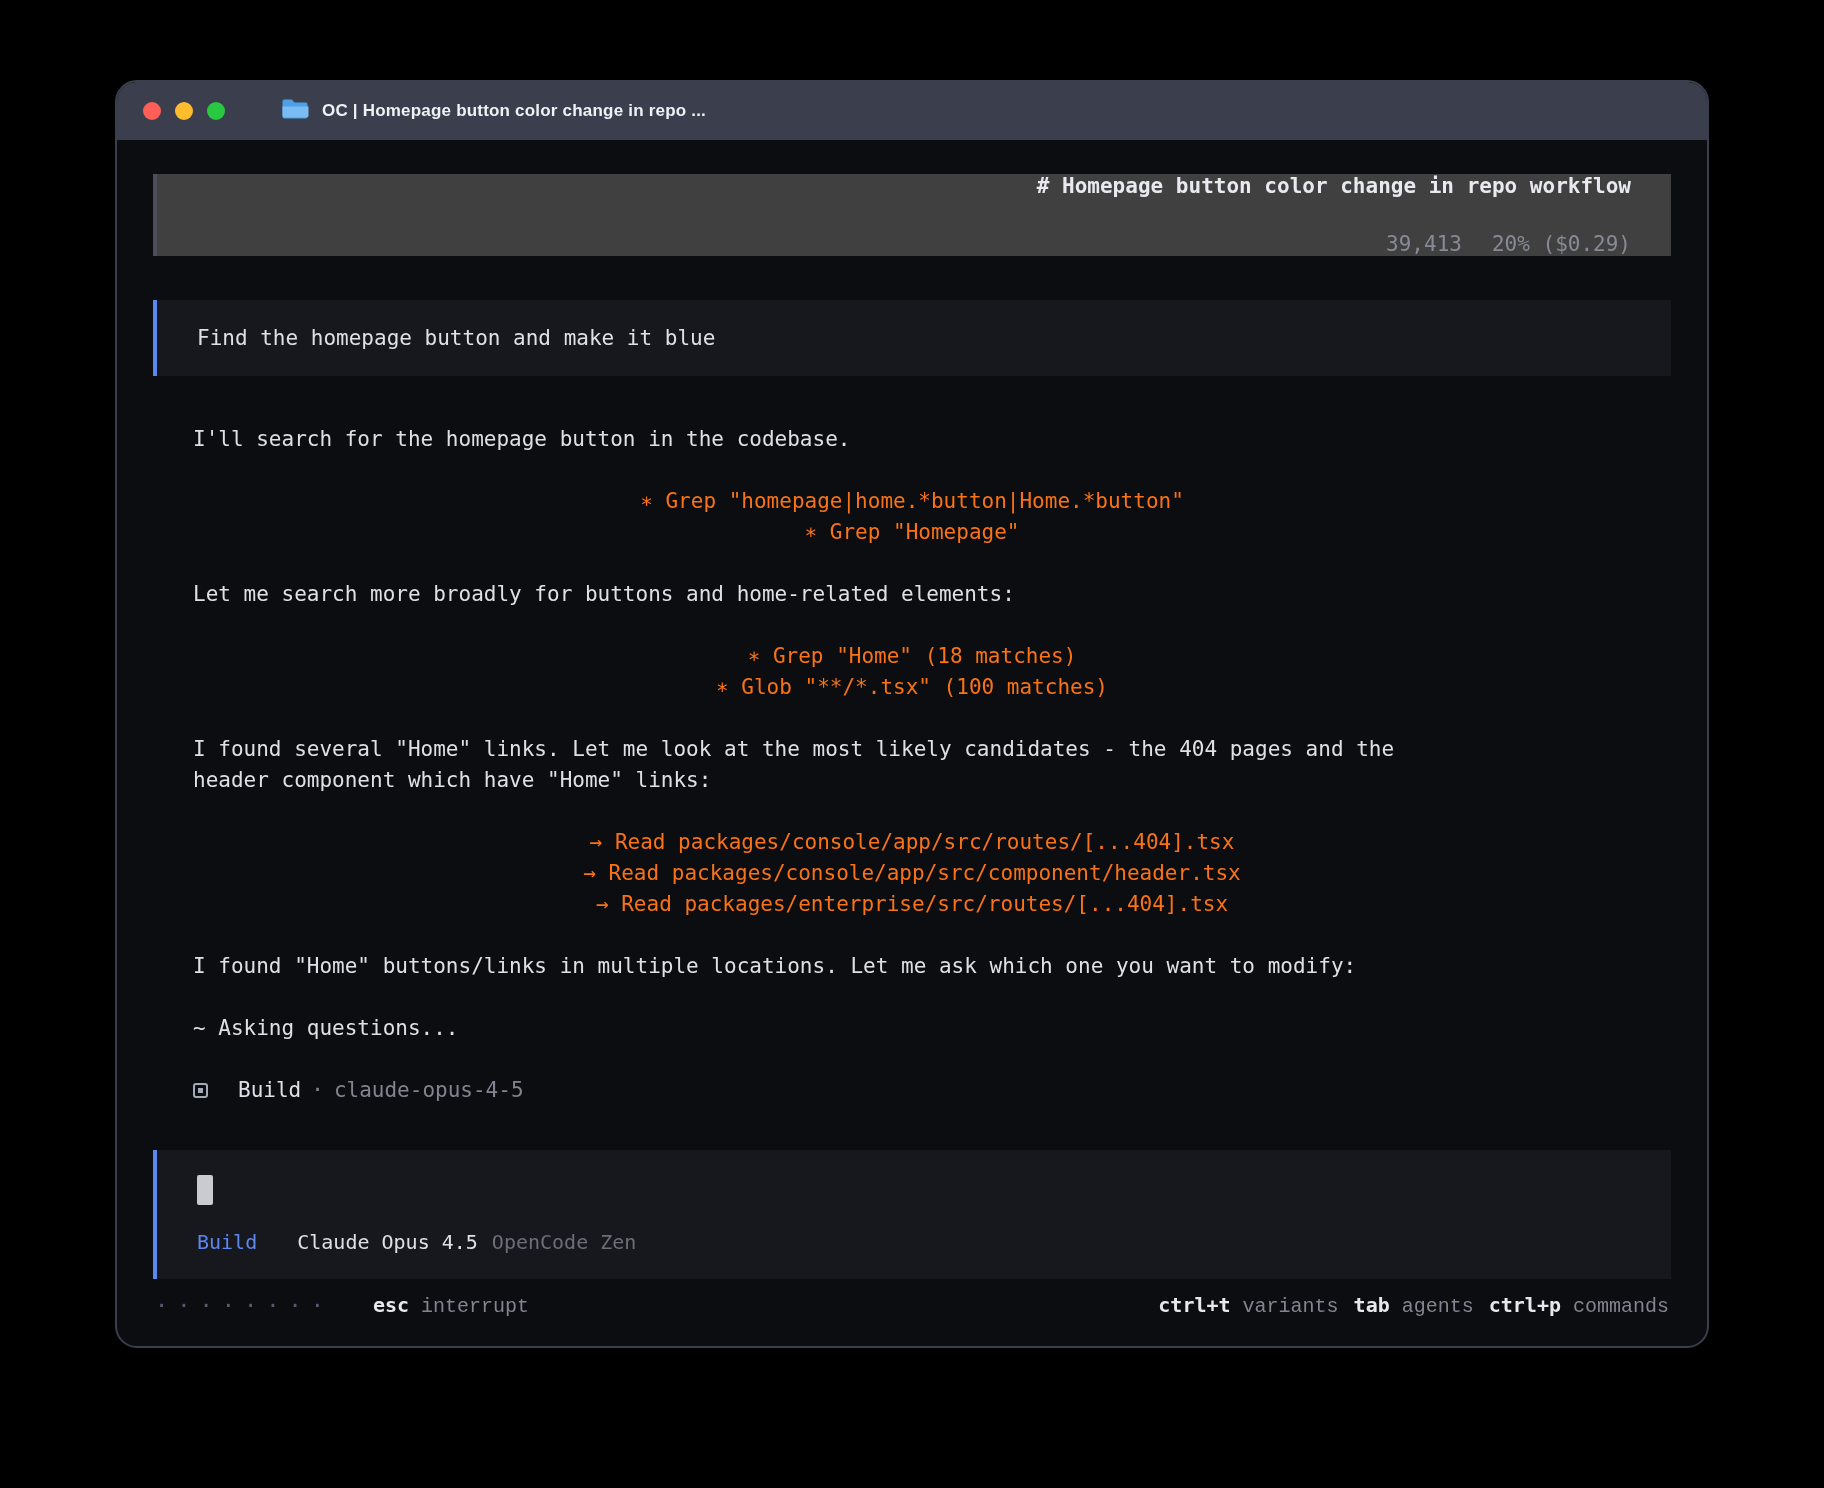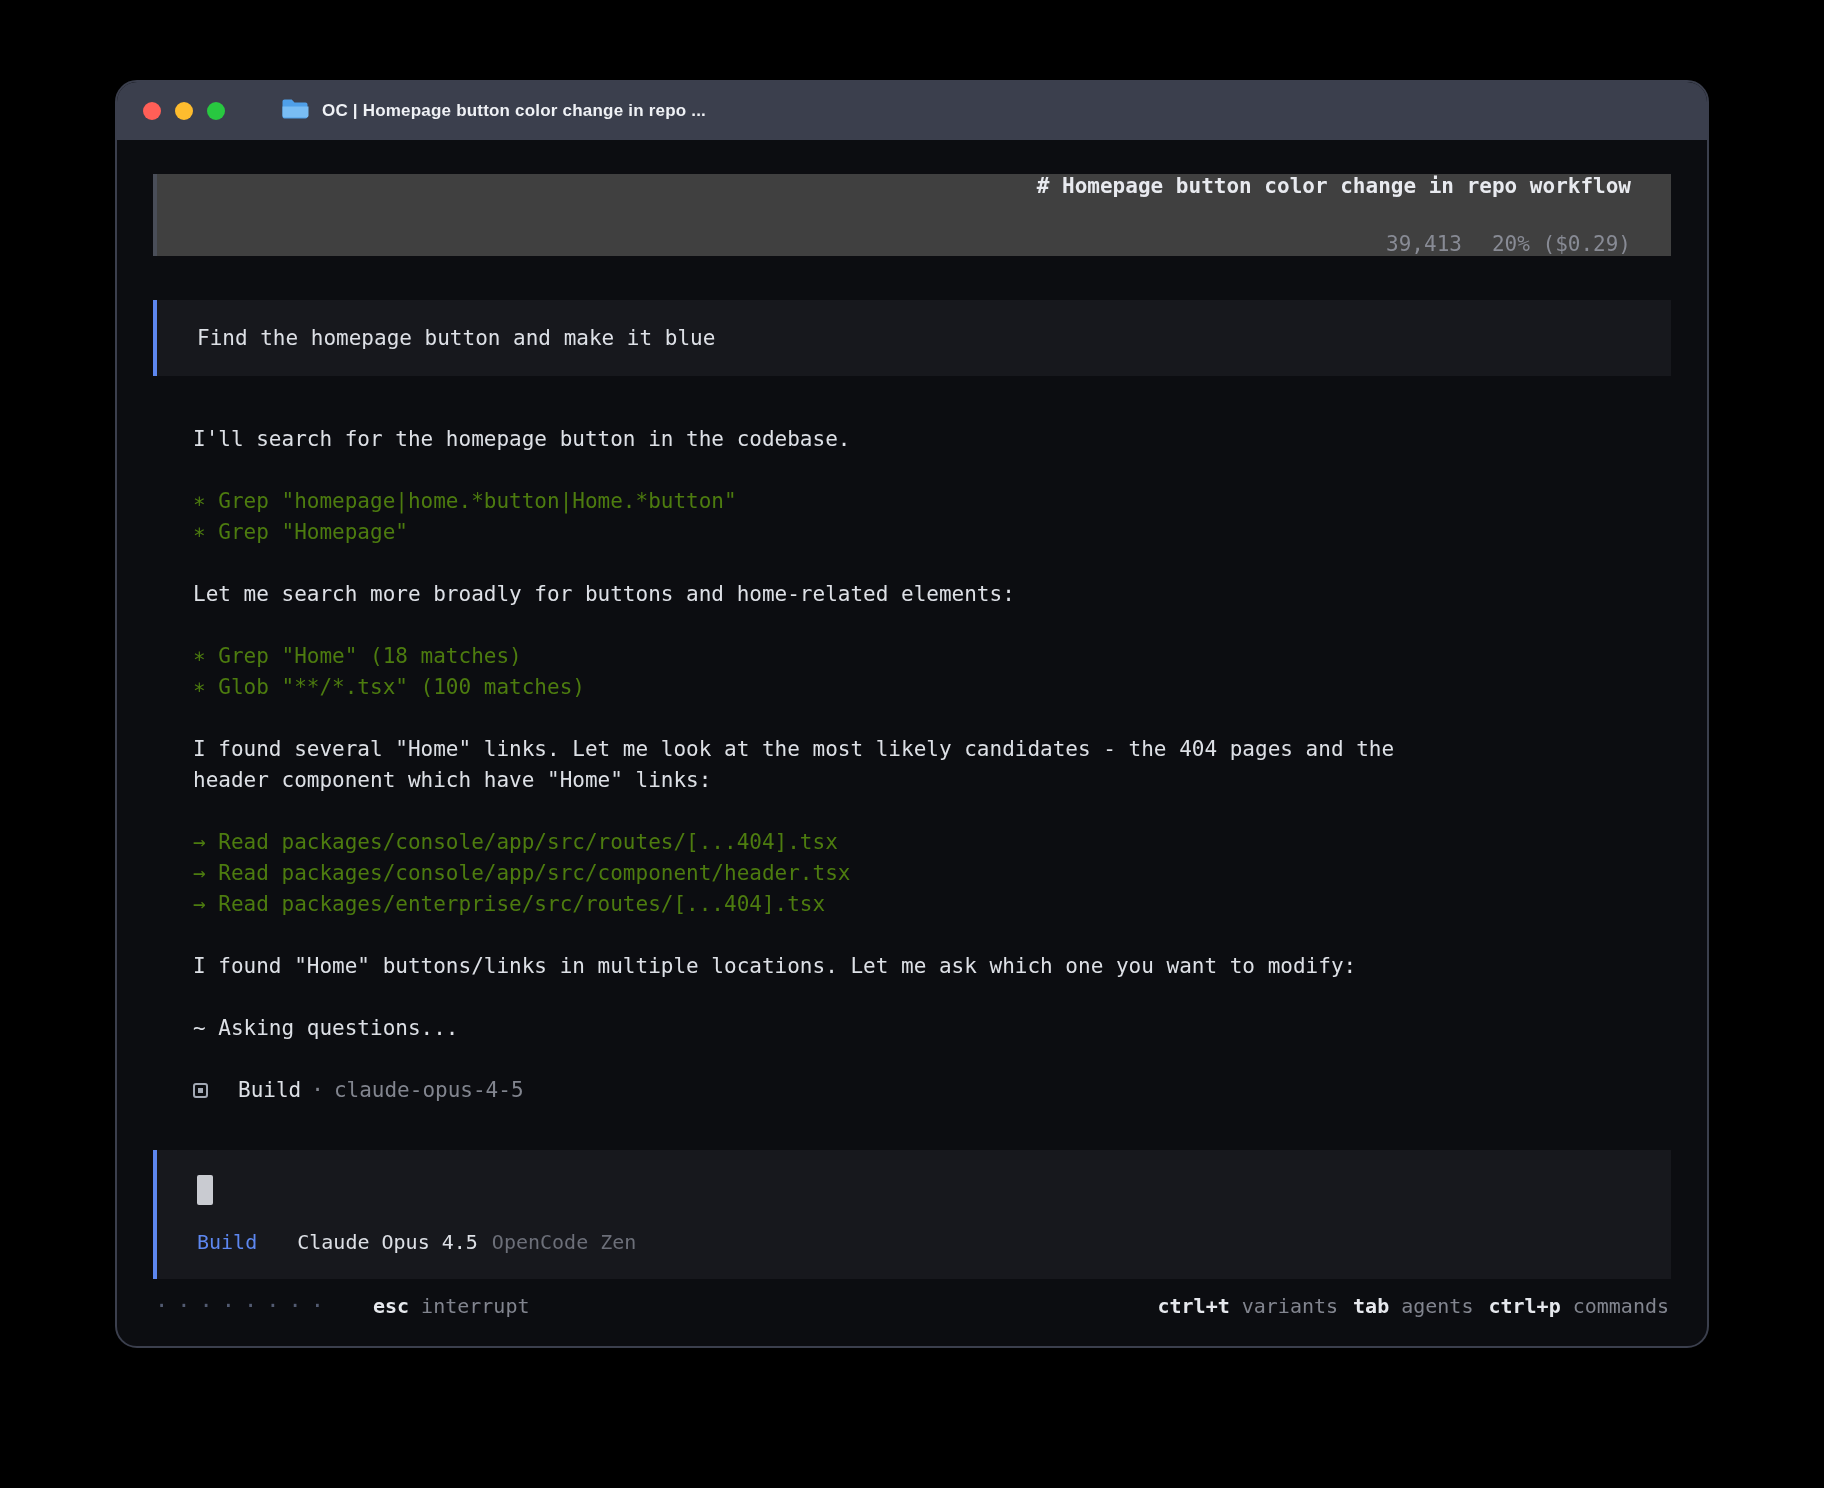--- a/index.html
+++ b/index.html
@@ -54,21 +54,21 @@
     margin-top: 44px;
     background: #17181d;
     border-left: 4px solid #5d87f0;
     padding: 26px 40px;
     font-size: 21px; color: #dde0e6;
   }
 
   .chat { margin-top: 48px; padding: 0 40px; font-size: 21px; line-height: 31px; color: #dde0e6; }
   .blk { margin-top: 31px; }
   .blk:first-child { margin-top: 0; }
-  .muted { color: #4d7c0f; }
+  .muted { color: #f97316; text-align: center; }
   .wrap { max-width: 1230px; }
 
   .status-row { display: flex; align-items: center; gap: 30px; }
   .agent-icon { width: 15px; height: 15px; border: 2px solid #a3a9b5; border-radius: 3px; position: relative; flex: 0 0 auto; }
   .agent-icon::after { content: ""; position: absolute; inset: 3px; background: #a3a9b5; }
   .status-sep { color: #82858f; margin: 0 10px; }
   .status-model { color: #82858f; }
 
   
   .input-panel {
@@ -85,21 +85,21 @@
 
   
   .footer {
     margin-top: auto; margin-bottom: 28px;
     display: flex; align-items: center;
     font-size: 20px; padding: 0 2px;
   }
   .spinner { color: #535b72; letter-spacing: 9px; font-size: 22px; }
   .esc-group { margin-left: 40px; }
   .key { color: #e6e8ed; font-weight: 700; }
-  .hint-label { color: #82858f; margin-left: 12px; }
+  .hint-label { color: #82858f; margin-left: 12px; font-family: Liberation Mono, monospace; }
   .footer-right { margin-left: auto; display: flex; gap: 15px; }
   .hint { display: flex; align-items: baseline; }
 </style>
 </head>
 <body>
 
 <div class="window">
 
   <div class="titlebar">
     <div class="lights">

